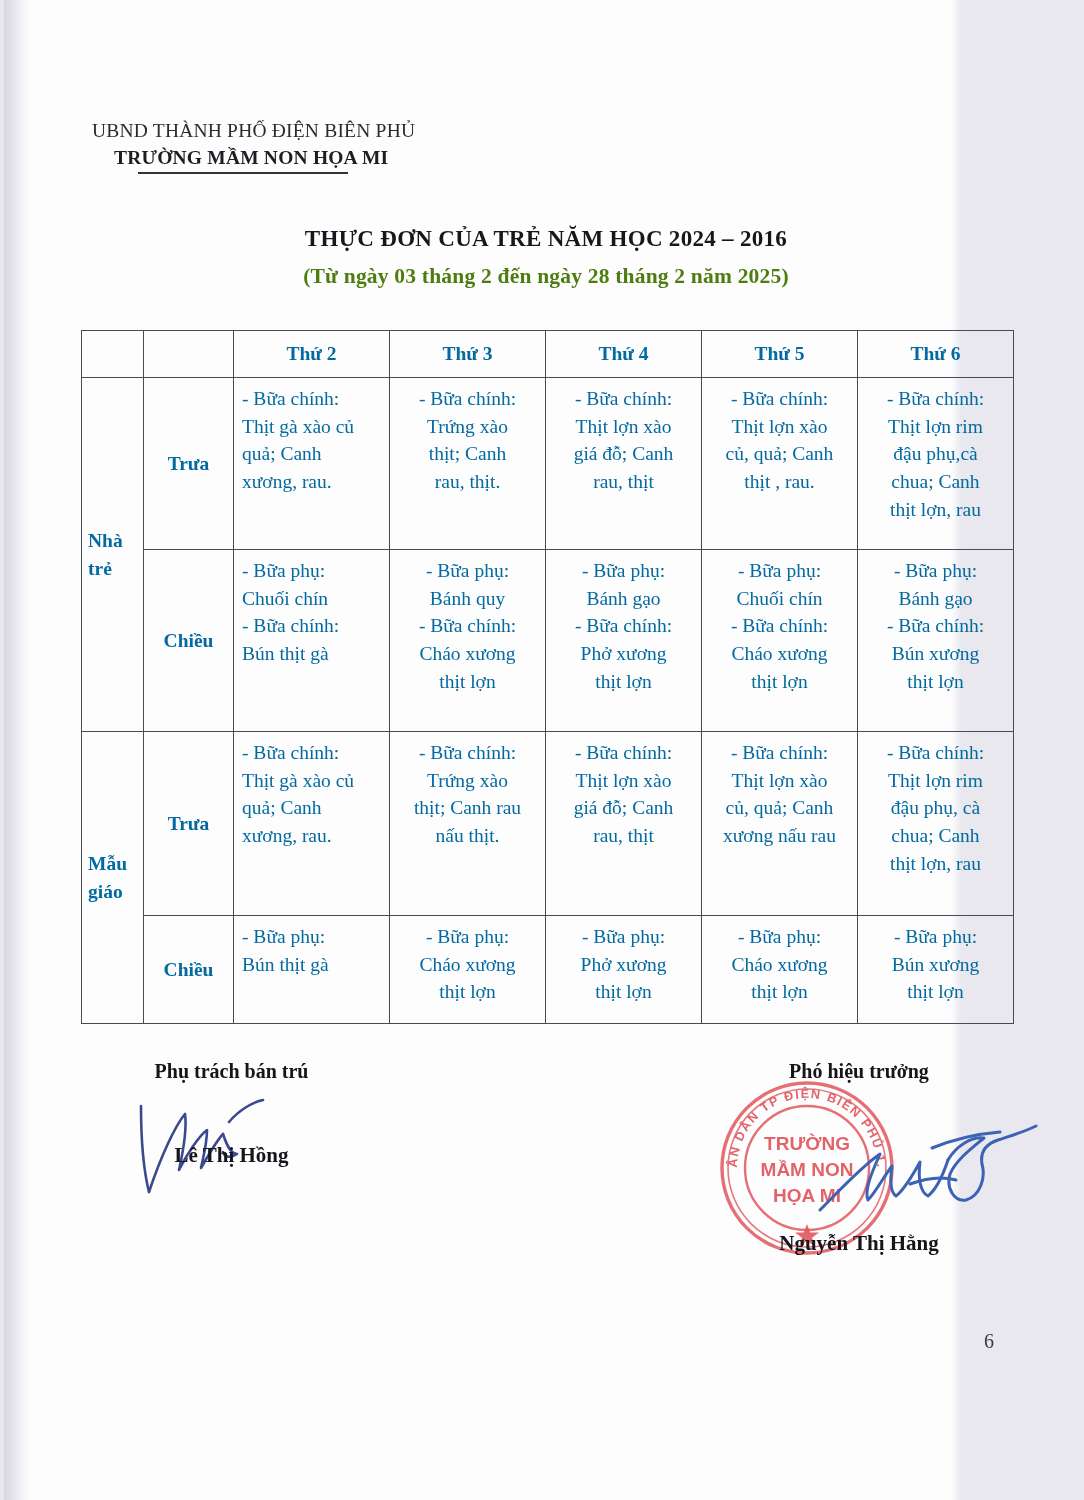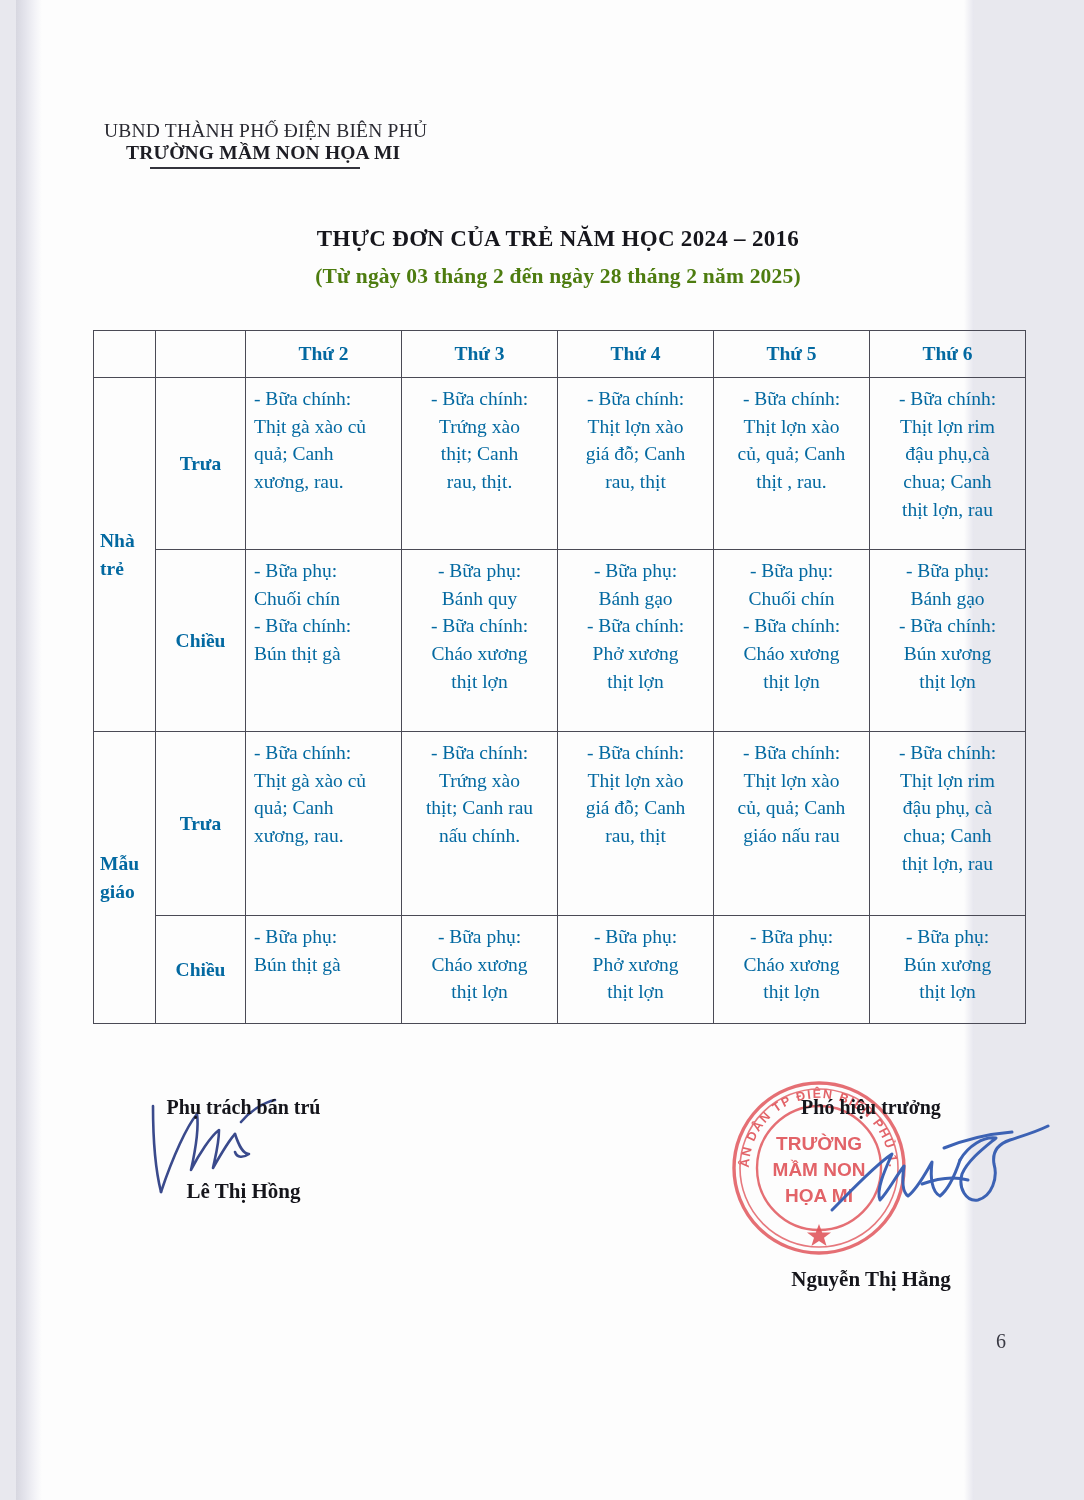--- a/index.html
+++ b/index.html
@@ -9,21 +9,21 @@
   }
   body {
     width: 1084px;
     height: 1500px;
     font-family: "Liberation Serif", serif;
     position: relative;
     overflow: hidden;
   }
   .page {
     position: absolute;
-    left: 16px; top: 0;
+    left: 4px; top: 0;
     width: 958px;
     height: 1500px;
     background: #fdfdfd;
     box-sizing: border-box;
   }
   .page-left-gutter {
     position: absolute;
     left: 0; top: 0;
     width: 26px;
     height: 1500px;
@@ -50,20 +50,21 @@
     top: 120px;
     width: 520px;
   }
   .org-line1 {
     font-size: 19.5px;
     letter-spacing: 0.2px;
     color: #2a2a32;
     white-space: nowrap;
   }
   .org-line2-wrap {
+    margin-top: 5px;
     padding-left: 22px;
     display: inline-block;
     position: relative;
   }
   .org-line2 {
     font-size: 19.5px;
     font-weight: bold;
     letter-spacing: 0.2px;
     color: #1d1d24;
     white-space: nowrap;
@@ -157,21 +158,20 @@
     text-align: center;
   }
   .sig-left  { left: 95px;  top: 1060px; width: 265px; }
   .sig-right { left: 690px; top: 1060px; width: 330px; }
   .sig-role {
     font-size: 20px;
     font-weight: bold;
     color: #15151b;
     position: relative;
     z-index: 4;
-    margin-top: 36px;
   }
   .sig-name {
     font-size: 21px;
     font-weight: bold;
     color: #15151b;
     position: relative;
     z-index: 4;
   }
   .sig-left .sig-name  { margin-top: 60px; }
   .sig-right .sig-name { margin-top: 148px; }
@@ -338,33 +338,33 @@
           <td class="cell-food left-align">
               <span class="ln">- Bữa chính:</span>
               <span class="ln">Thịt gà xào củ</span>
               <span class="ln">quả; Canh</span>
               <span class="ln">xương, rau.</span>
             </td>
           <td class="cell-food">
               <span class="ln">- Bữa chính:</span>
               <span class="ln">Trứng xào</span>
               <span class="ln">thịt; Canh rau</span>
-              <span class="ln">nấu chính.</span>
+              <span class="ln">nấu thịt.</span>
             </td>
           <td class="cell-food">
               <span class="ln">- Bữa chính:</span>
               <span class="ln">Thịt lợn xào</span>
               <span class="ln">giá đỗ; Canh</span>
               <span class="ln">rau, thịt</span>
             </td>
           <td class="cell-food">
               <span class="ln">- Bữa chính:</span>
               <span class="ln">Thịt lợn xào</span>
               <span class="ln">củ, quả; Canh</span>
-              <span class="ln">giáo nấu rau</span>
+              <span class="ln">xương nấu rau</span>
             </td>
           <td class="cell-food">
               <span class="ln">- Bữa chính:</span>
               <span class="ln">Thịt lợn rim</span>
               <span class="ln">đậu phụ, cà</span>
               <span class="ln">chua; Canh</span>
               <span class="ln">thịt lợn, rau</span>
             </td>
         </tr>
 

